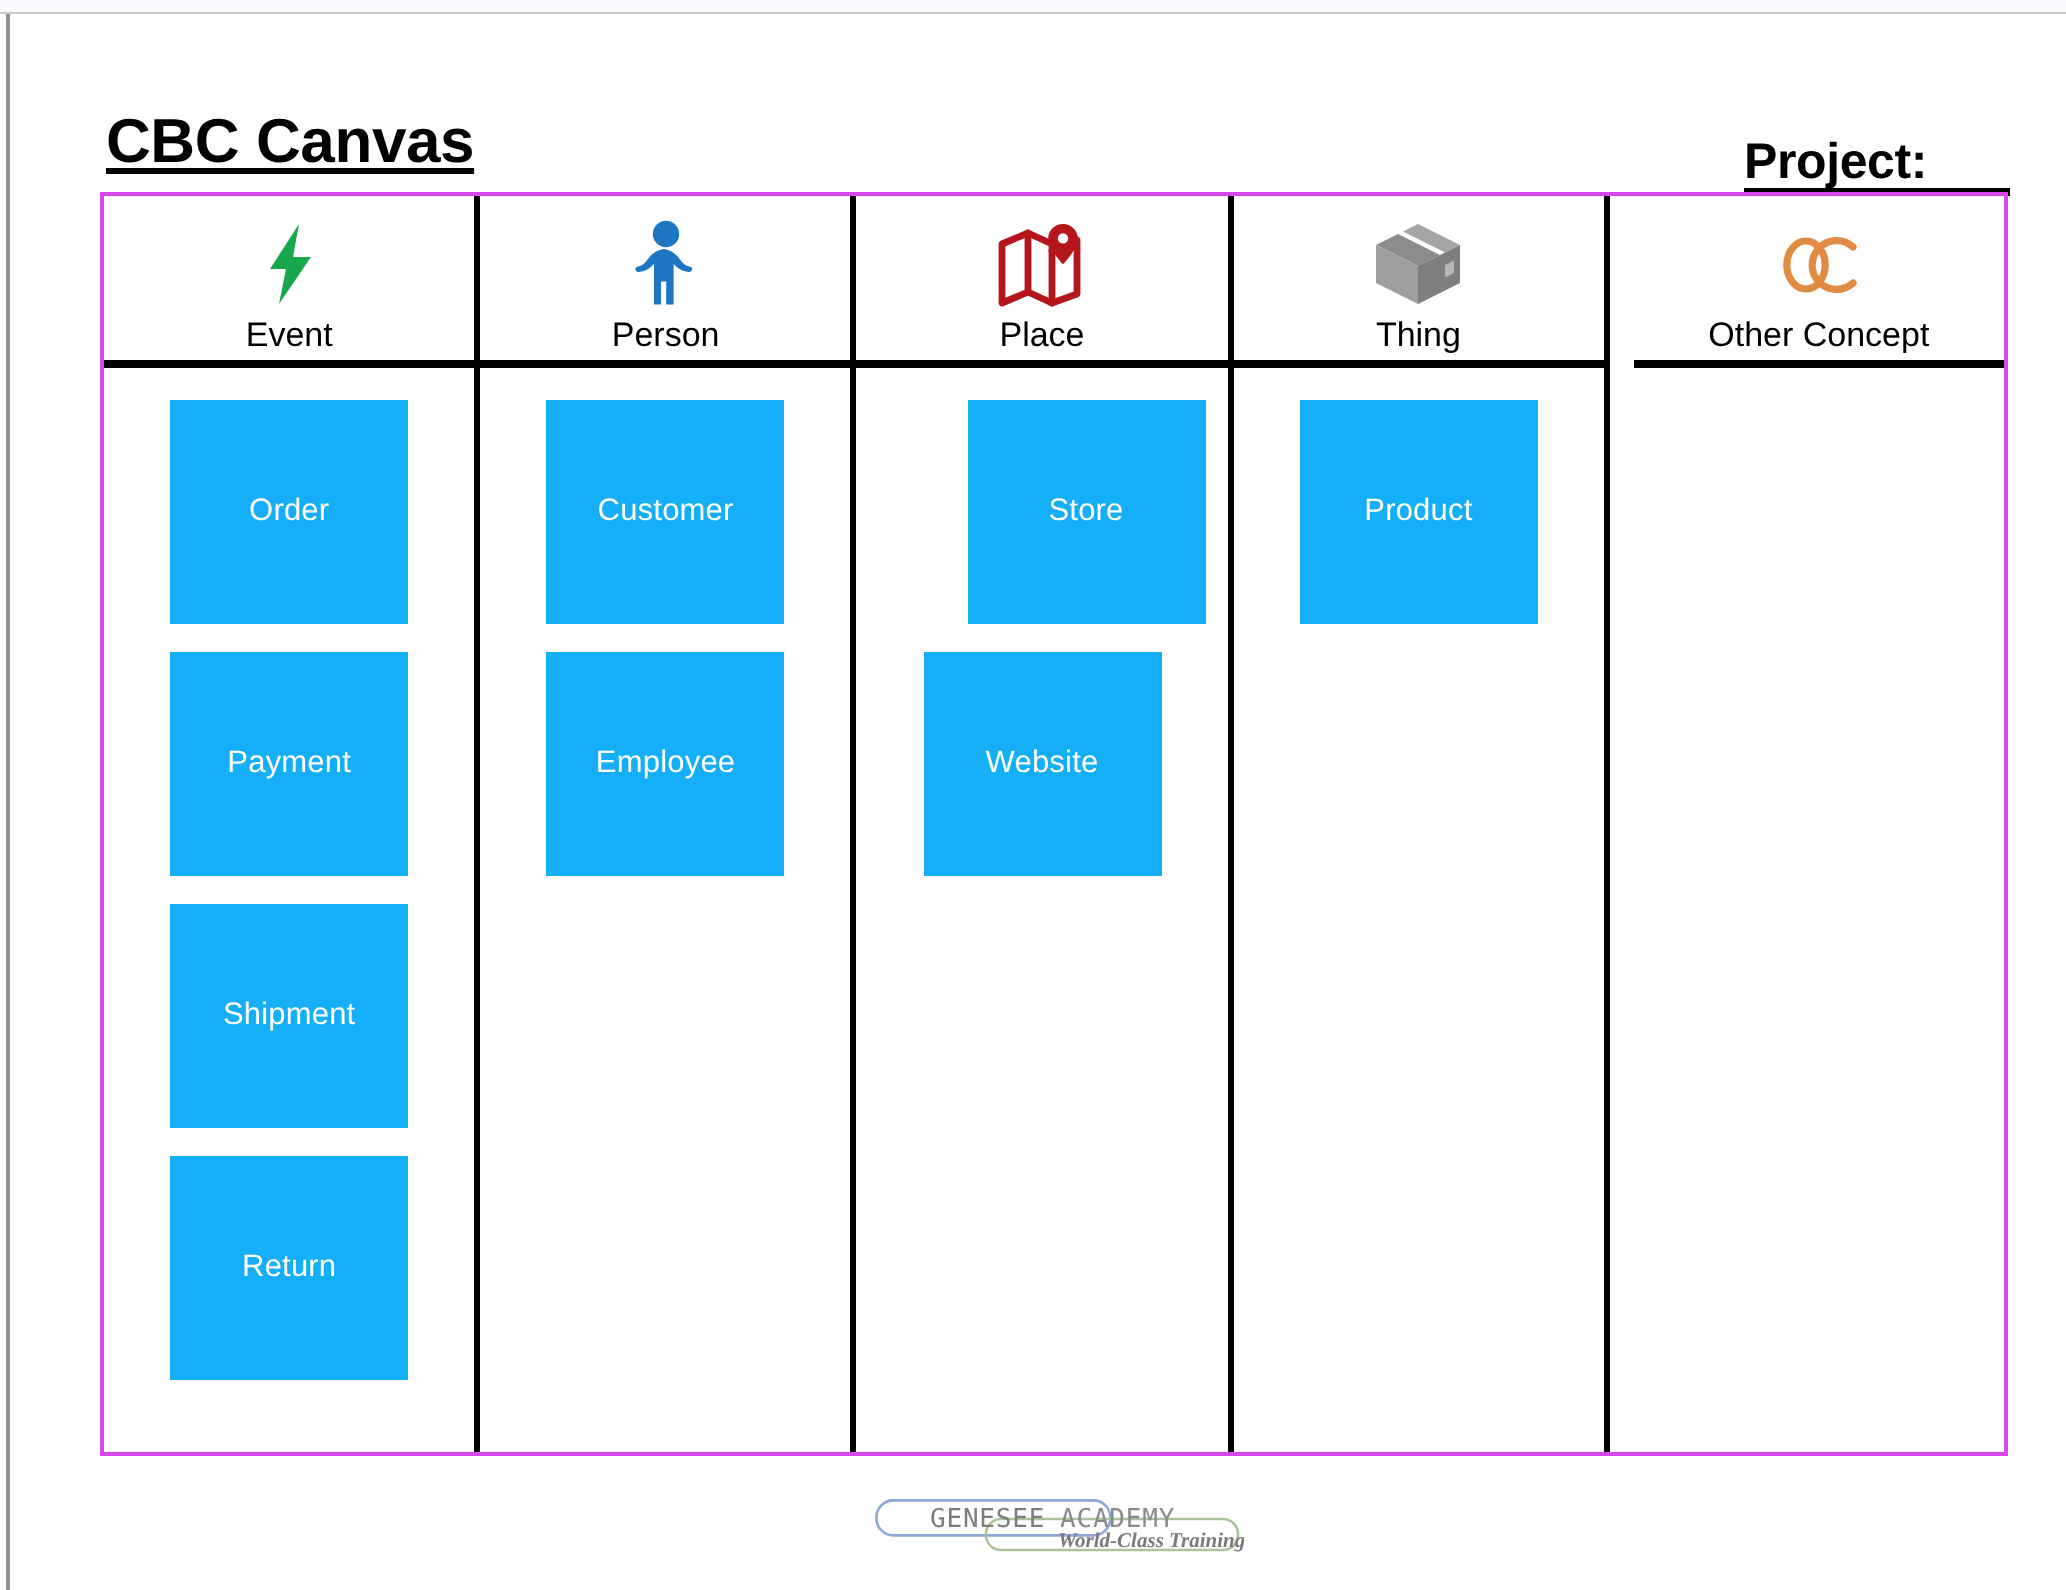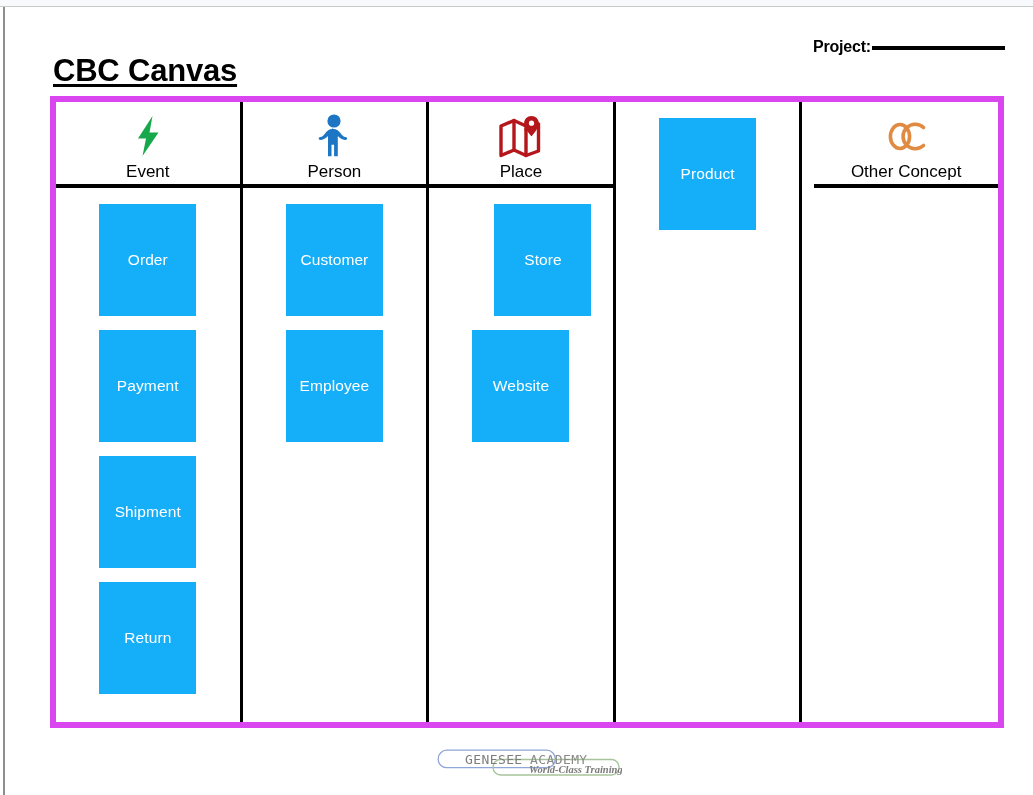--- a/index.html
+++ b/index.html
@@ -50,43 +50,44 @@
     font-size: 31px;
     font-weight: bold;
     letter-spacing: -0.2px;
     text-decoration: underline;
     text-underline-offset: 3px;
     text-decoration-thickness: 3px;
     white-space: nowrap;
   }
   .project-field {
     position: absolute;
-    right: 28px; top: 38px;
-    font-size: 16px;
+    right: 28px; top: 67px;
+    font-size: 25px;
     font-weight: bold;
     white-space: nowrap;
     display: flex;
     align-items: baseline;
+    flex-direction: column;
   }
   .project-field .plabel { letter-spacing: -0.2px; }
   .project-blank {
     display: inline-block;
     width: 133px;
     border-bottom: 4px solid #000;
     margin-left: 1px;
     position: relative;
     top: -2px;
   }
 
   
   .canvas-grid {
     position: absolute;
     left: 50px; top: 96px;
     width: 954px; height: 632px;
-    border: 6px solid #d946ef;
+    border: 2px solid #d946ef;
     box-sizing: border-box;
     display: flex;
     background: #ffffff;
   }
   .col {
     flex: 1 1 0;
     border-right: 3px solid #000000;
     box-sizing: border-box;
     display: flex;
     flex-direction: column;
@@ -123,21 +124,21 @@
     flex: 1 1 auto;
     display: flex;
     flex-direction: column;
     align-items: center;
     padding-top: 16px;
     gap: 14px;
   }
 
   
   .note {
-    width: 97px;
+    width: 119px;
     height: 112px;
     display: flex;
     align-items: center;
     justify-content: center;
     color: #ffffff;
     font-size: 15.5px;
     letter-spacing: 0.1px;
     flex: 0 0 auto;
     box-sizing: border-box;
     text-align: center;
@@ -215,20 +216,32 @@
       </span>
       <span class="col-label">Place</span>
     </div>
     <div class="col-body">
       <div class="note" style="background: rgb(21, 174, 248); color: rgb(255, 255, 255); margin-left: 44px;">Store</div>
       <div class="note" style="background: rgb(21, 174, 248); color: rgb(255, 255, 255);">Website</div>
     </div>
   </div>
 
   <div class="col">
+    <div class="col-head">
+      <span class="icon">
+        <svg width="46" height="44" viewBox="0 0 46 44" aria-hidden="true">
+          <path d="M23 2 L44 12.5 L36.5 16.2 L15.5 5.7 Z" fill="#A6A6A6"></path>
+          <path d="M13 7 L34 17.5 L23 23 L2 12.5 Z" fill="#8C8C8C"></path>
+          <path d="M2 12.5 L23 23 L23 42 L2 31.5 Z" fill="#9E9E9E"></path>
+          <path d="M44 12.5 L23 23 L23 42 L44 31.5 Z" fill="#7E7E7E"></path>
+          <path d="M36.5 22.5 L41 20.2 L41 26.5 L36.5 28.8 Z" fill="#B7B7B7"></path>
+        </svg>
+      </span>
+      <span class="col-label">Thing</span>
+    </div>
     <div class="col-body">
       <div class="note" style="background: rgb(21, 174, 248); color: rgb(255, 255, 255);">Product</div>
     </div>
   </div>
 
   <div class="col">
     <div class="col-head">
       <span class="icon">
         <svg width="48" height="40" viewBox="0 0 48 40" aria-hidden="true">
           <g fill="none" stroke="#E08A42" stroke-width="3.6" stroke-linecap="round">

